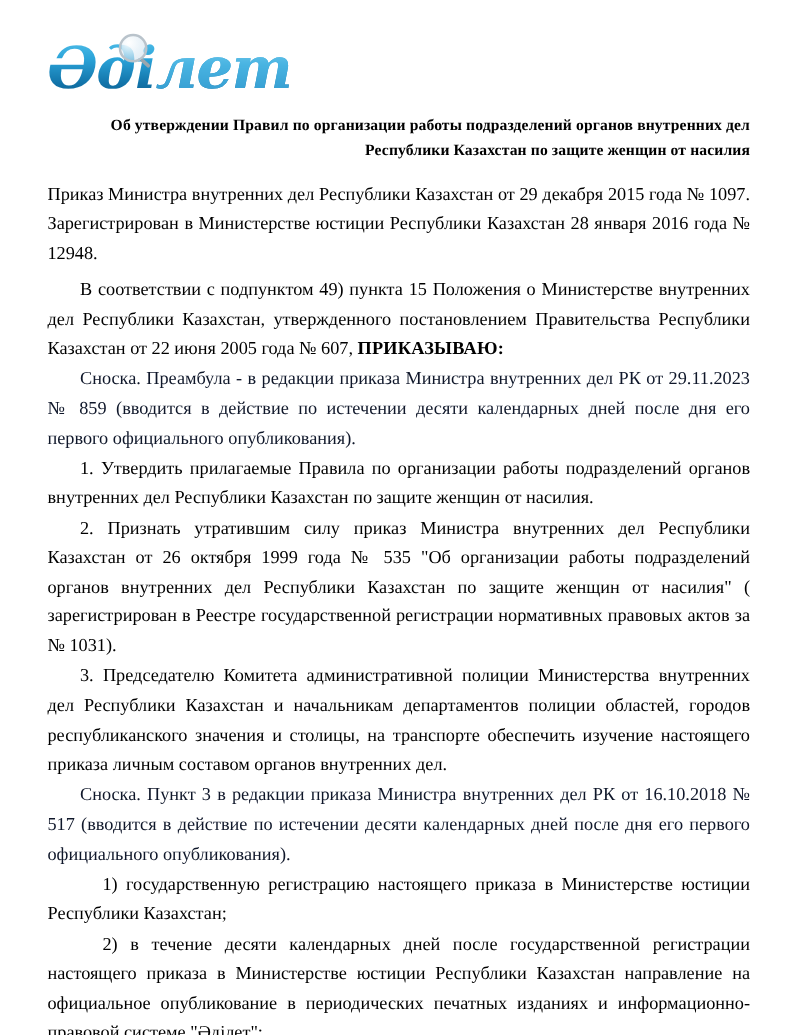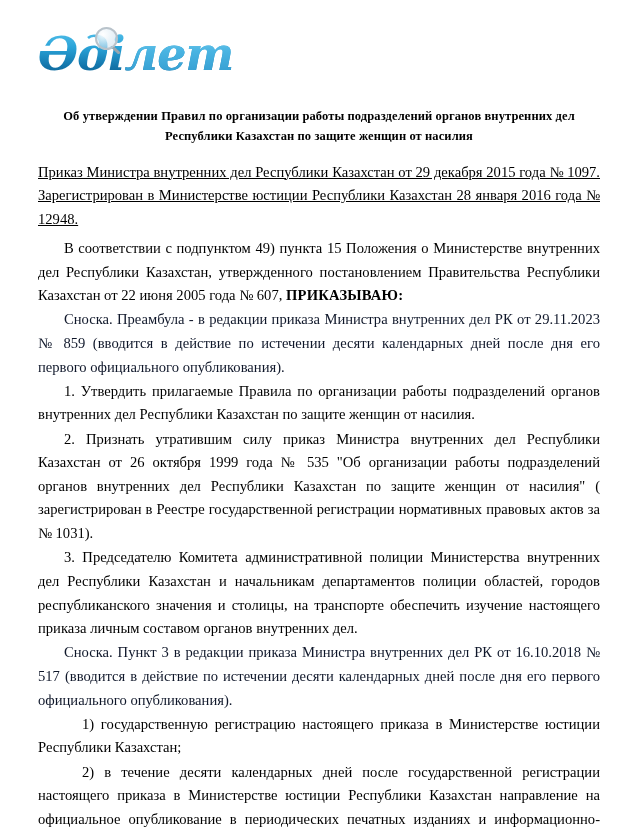--- a/index.html
+++ b/index.html
@@ -89,39 +89,38 @@
   
   .doc {
     padding: 0 40px 0 38px;
   }
 
   .doc-title {
     font-family: "Liberation Serif", "DejaVu Serif", serif;
     font-weight: 700;
     font-size: 12.5px;
     line-height: 1.62;
-    margin: 16px 0 14px 0;
-    text-align: center;
+    margin: 0 0 14px 0;
+    text-align: right;
     letter-spacing: 0.1px;
   }
 
   p.para {
     font-size: 14.6px;
     line-height: 1.62;
     margin: 0 0 0.5px 0;
     text-align: justify;
     text-justify: inter-word;
     hyphens: none;
   }
   p.para.indent {
     text-indent: 26px;
   }
   p.para.noindent {
     text-indent: 0;
-    text-decoration: underline;
   }
   p.para.sub {
     text-indent: 44px;
   }
 
   .note {
     color: #0f172a;
   }
 
   b.cmd {

